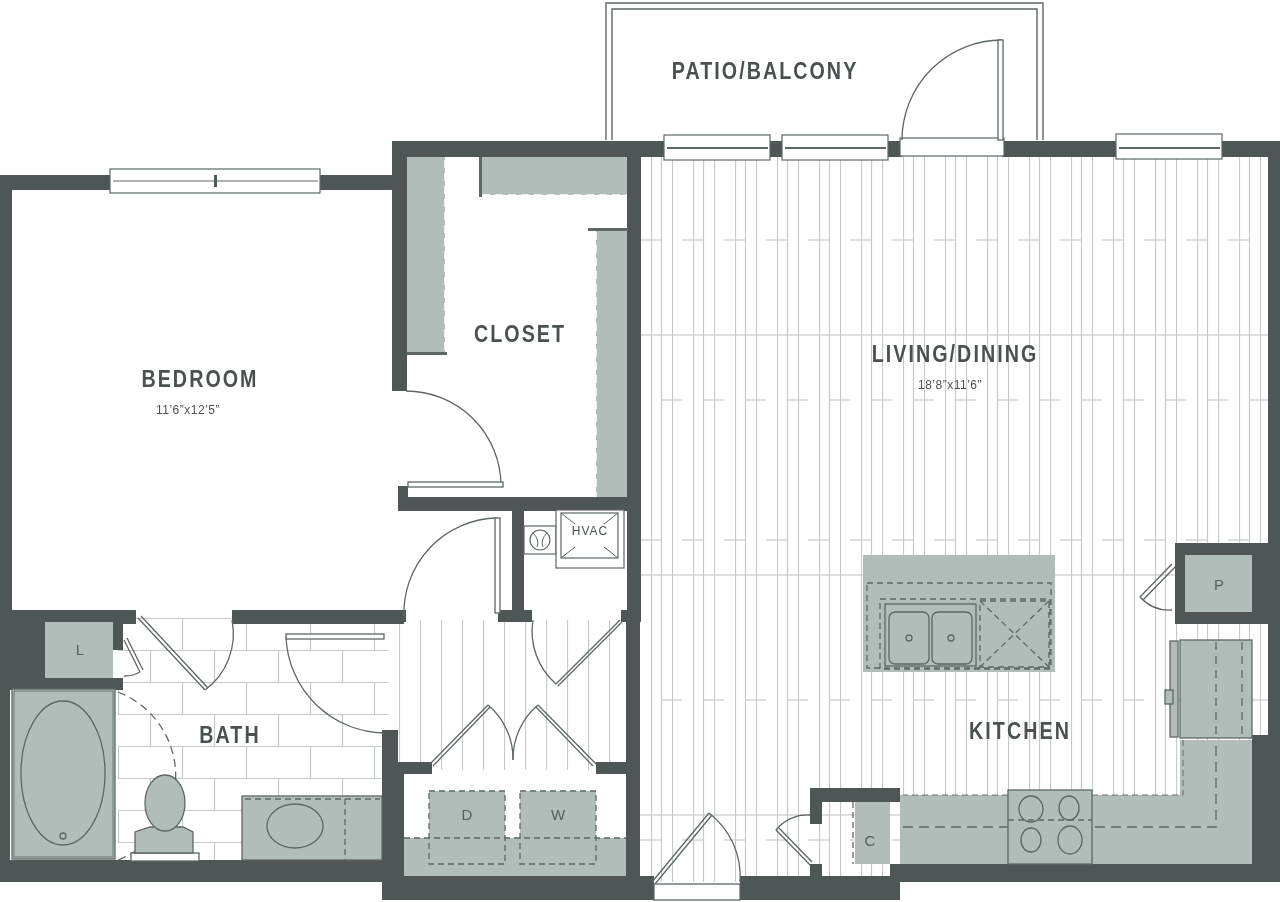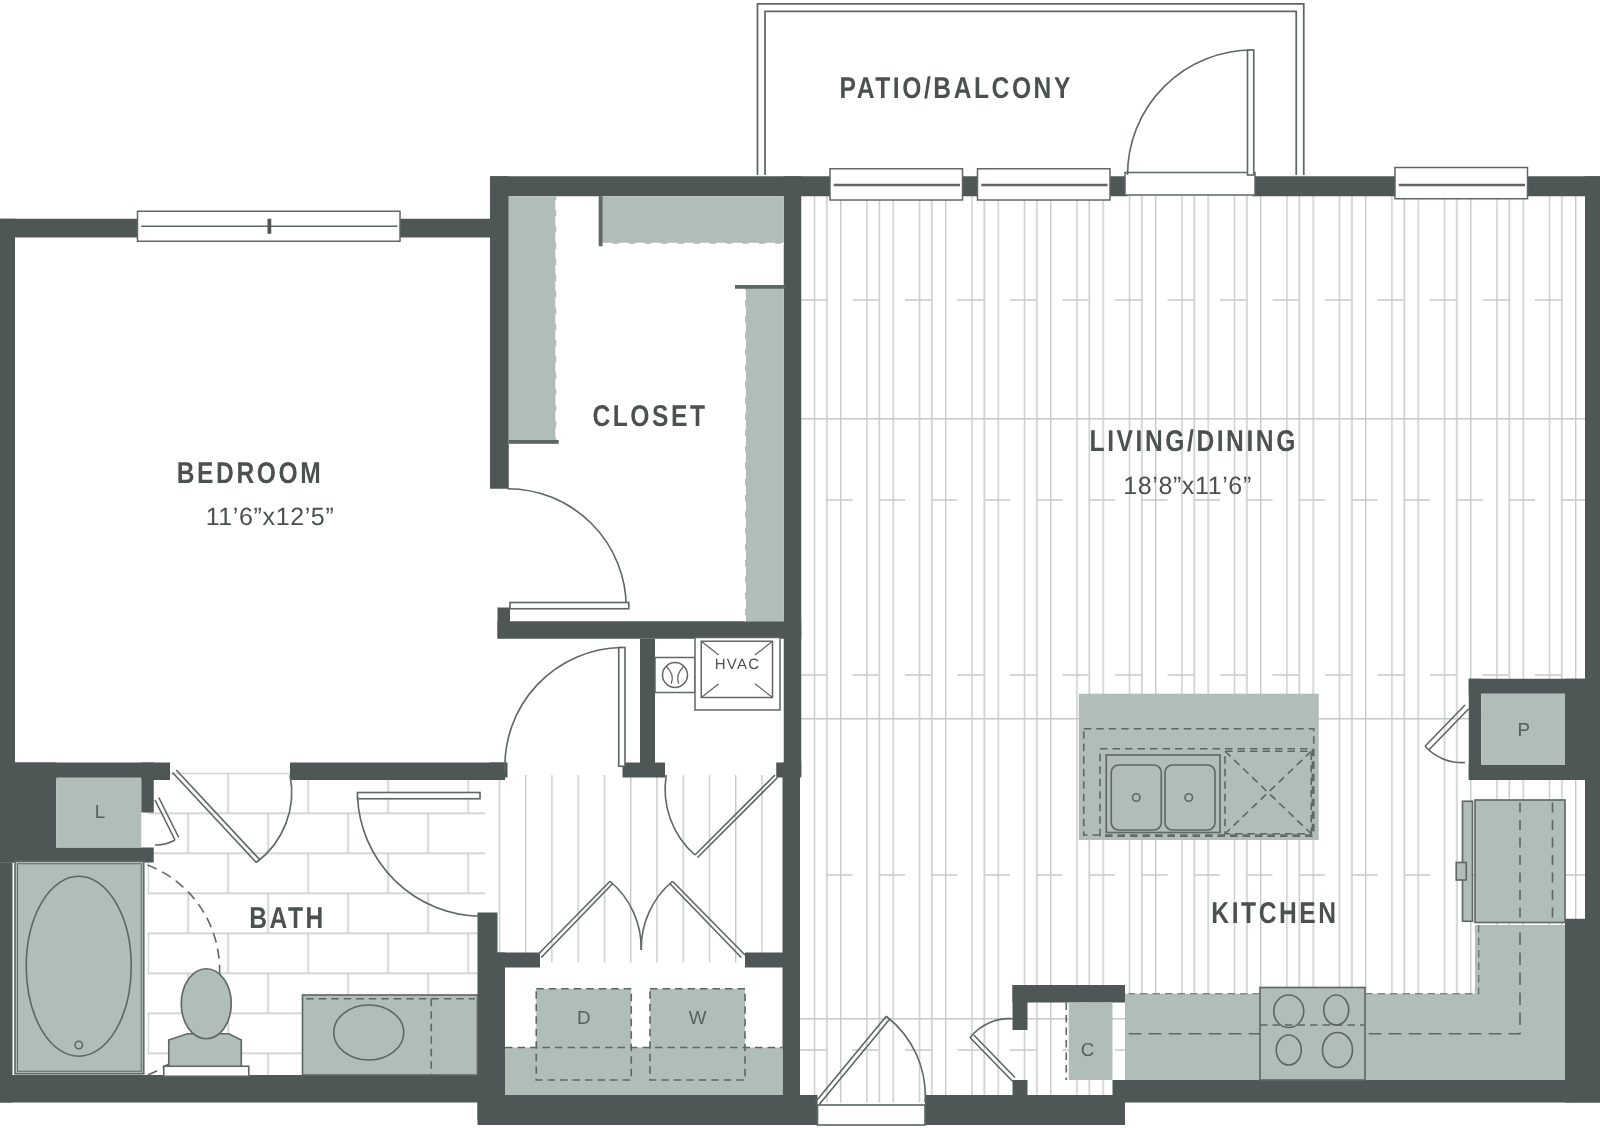--- a/index.html
+++ b/index.html
@@ -1,20 +1,20 @@
 <!DOCTYPE html>
 <html><head>
 <meta charset="utf-8">
 <style>
   html, body { margin: 0; padding: 0; background: #ffffff; }
   body { width: 1280px; height: 902px; overflow: hidden; position: relative; font-family: "Liberation Sans", sans-serif; }
   #plan { position: absolute; left: 0; top: 0; }
   .label { position: absolute; color: #4a5150; font-family: "Liberation Sans", sans-serif; text-align: center; white-space: nowrap; }
   .room-name { font-weight: bold; font-size: 24px; letter-spacing: 2.5px; transform: scaleX(0.82); }
-  .room-dim { font-size: 20px; letter-spacing: 0.5px; }
+  .room-dim { font-size: 12px; letter-spacing: 0.5px; }
   .fixture-label { font-size: 15px; color: #56605e; }
   .hvac-label { font-size: 12px; color: #4a5150; letter-spacing: 1px; }
 </style>
 </head>
 <body>
 
 <svg id="plan" width="1280" height="902" viewBox="0 0 1280 902" xmlns="http://www.w3.org/2000/svg">
   <defs>
     <pattern id="planks" patternUnits="userSpaceOnUse" width="21" height="240">
       <rect width="21" height="240" fill="#ffffff"></rect>
@@ -268,21 +268,21 @@
     <g>
       <rect x="855" y="802" width="35" height="62" fill="#b1bdb8" stroke="none"></rect>
       <line x1="853" y1="802" x2="853" y2="864" stroke-dasharray="6 4" stroke="#5e6766"></line>
     </g>
   </g>
 </svg>
 
 <div class="label room-name" style="left:640px; top:57px; width:250px;">PATIO/BALCONY</div>
 
 <div class="label room-name" style="left:100px; top:365px; width:200px;">BEDROOM</div>
-<div class="label room-dim" style="left:116px; top:403px; width:200px;">11’6”x12’5”</div>
+<div class="label room-dim" style="left:88px; top:403px; width:200px;">11’6”x12’5”</div>
 
 <div class="label room-name" style="left:440px; top:320px; width:160px;">CLOSET</div>
 
 <div class="label room-name" style="left:830px; top:340px; width:250px;">LIVING/DINING</div>
 <div class="label room-dim" style="left:850px; top:378px; width:200px;">18’8”x11’6”</div>
 
 <div class="label room-name" style="left:170px; top:721px; width:120px;">BATH</div>
 
 <div class="label room-name" style="left:940px; top:717px; width:160px;">KITCHEN</div>
 

